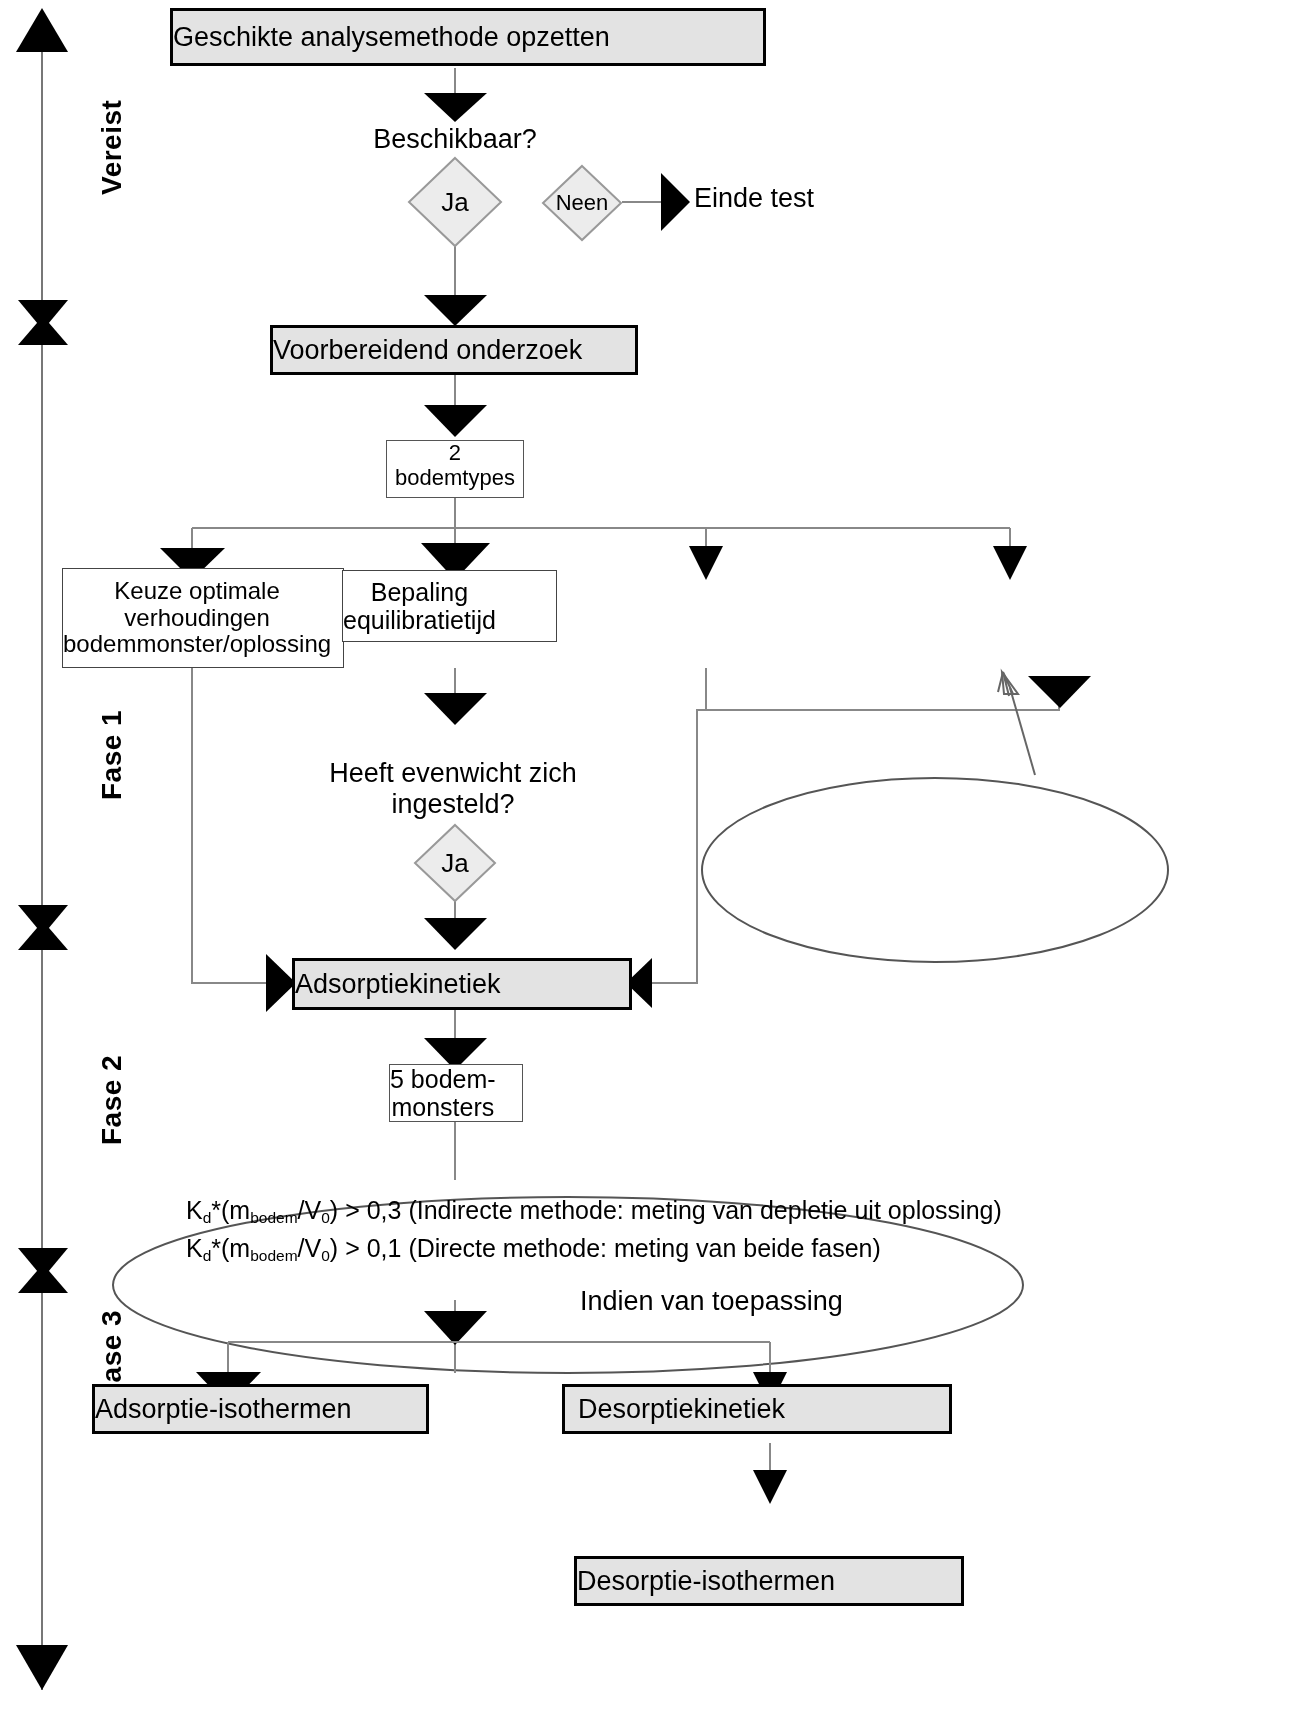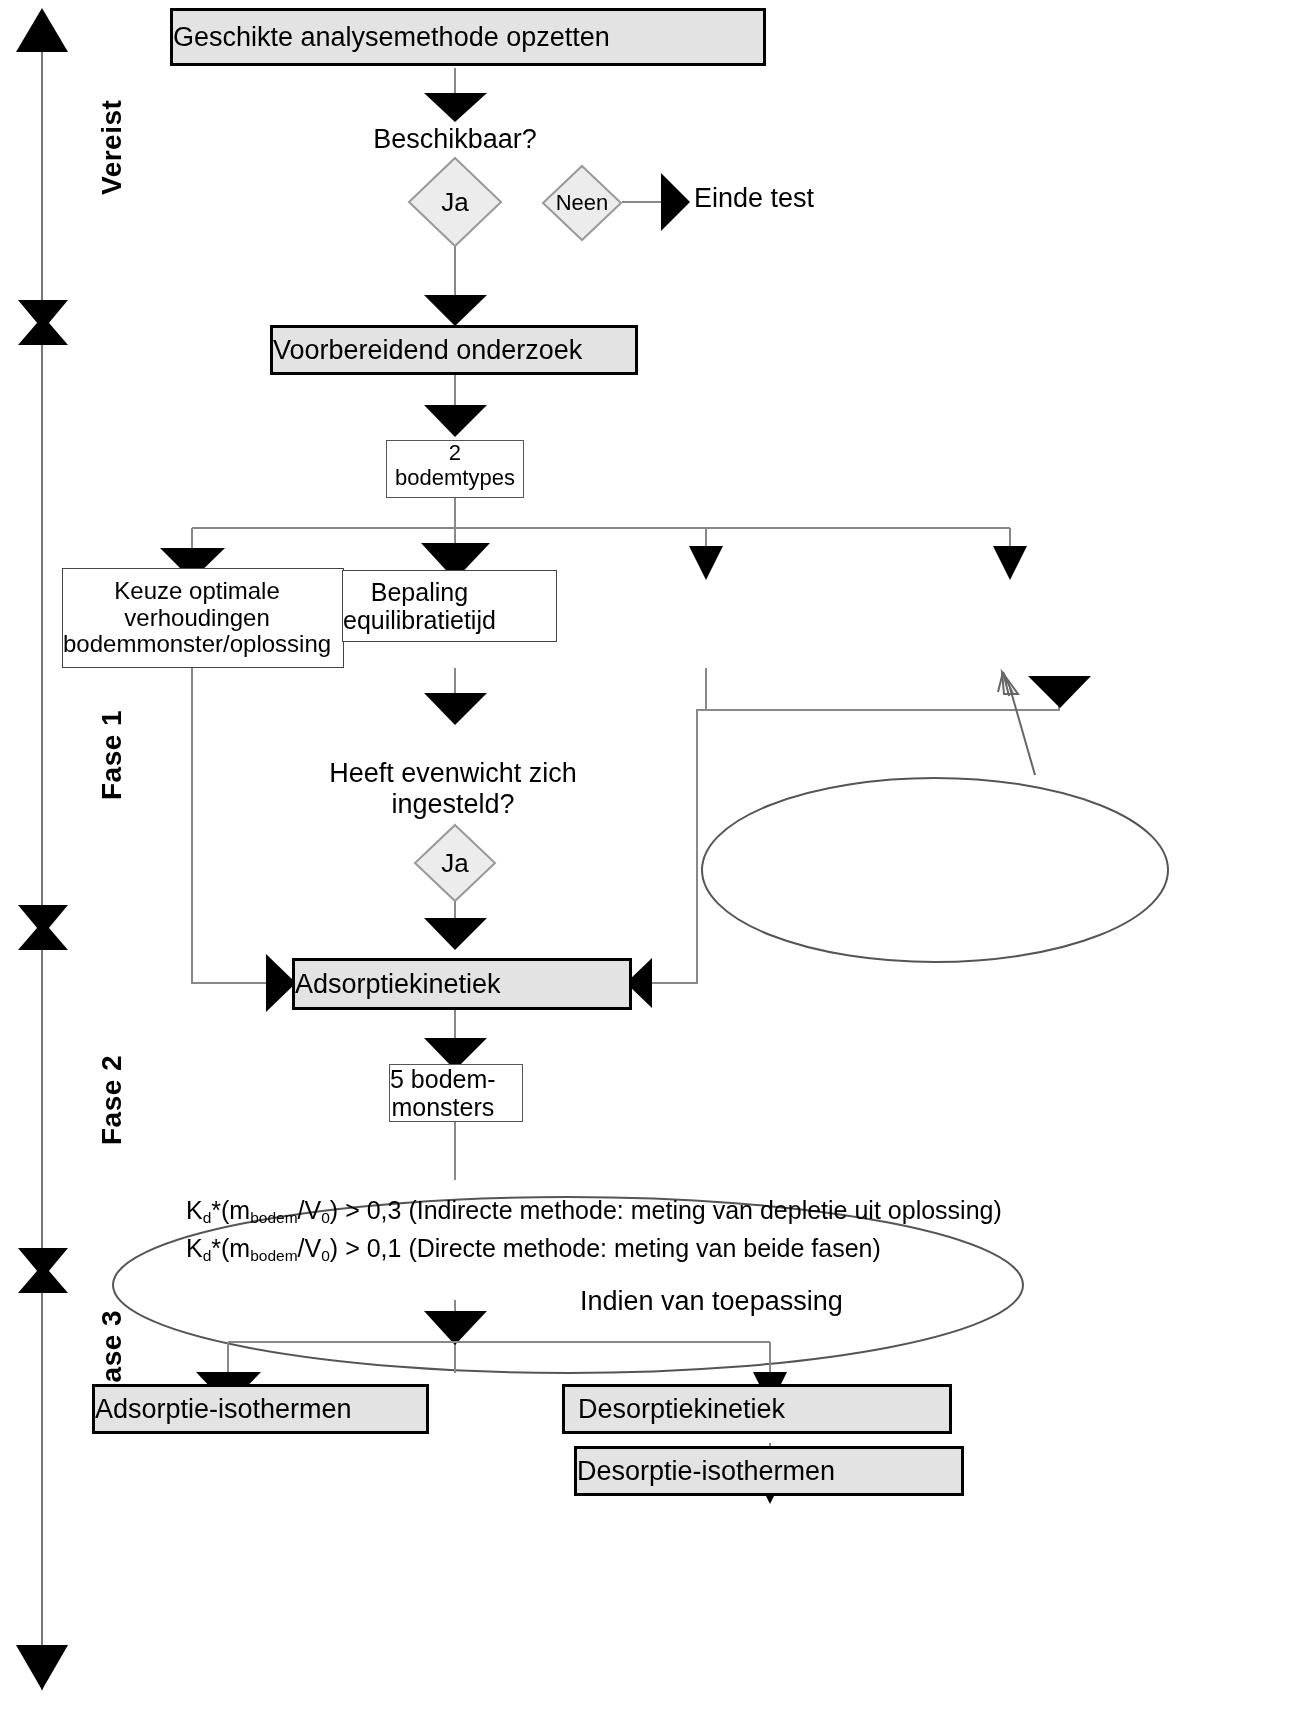--- a/index.html
+++ b/index.html
@@ -266,17 +266,17 @@
   <div class="free-text" style="left:580px; top:1286px; width:330px; text-align:left;">Indien van toepassing</div>
 
   <div class="node box-shaded" style="left:92px; top:1384px; width:337px; height:50px;">
     <span>Adsorptie-isothermen</span>
   </div>
 
   <div class="node box-shaded" style="left:562px; top:1384px; width:390px; height:50px;padding-left:13px;">
     <span>Desorptiekinetiek</span>
   </div>
 
-  <div class="node box-shaded" style="left:574px; top:1446px; width:390px; height:50px;">
+  <div class="node box-shaded" style="left:574px; top:1556px; width:390px; height:50px;">
     <span>Desorptie-isothermen</span>
   </div>
 
 </div>
 
 </body></html>

